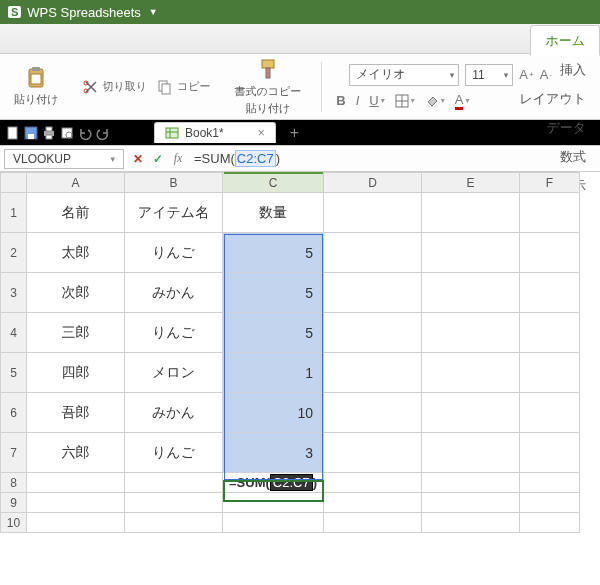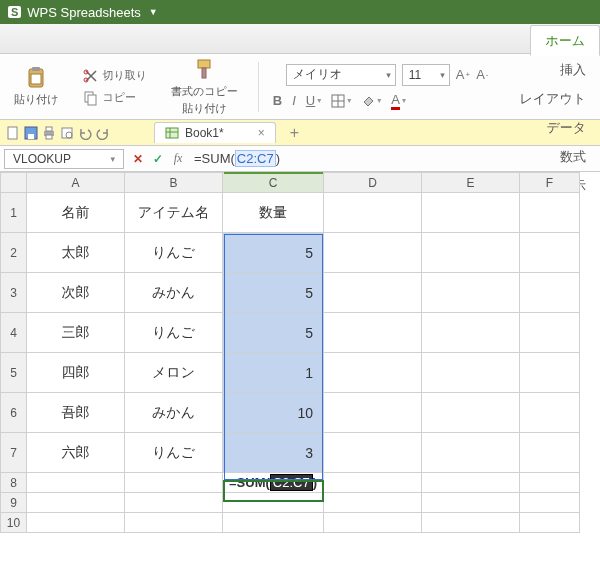--- a/index.html
+++ b/index.html
@@ -10,37 +10,37 @@
   .titlebar .logo { background: #fff; color: #4a7a3a; font-weight: bold; padding: 0 3px; margin-right: 6px; font-size: 11px; border-radius: 2px; }
   .titlebar .drop { margin-left: 8px; font-size: 9px; }
 
   
   .ribbon-tabs { display: flex; background: linear-gradient(#f5f5f5,#e9e9e9); border-bottom: 1px solid #ccc; height: 30px; align-items: flex-end; padding-left: 6px; flex-direction: column; }
   .ribbon-tab { padding: 6px 14px 5px; font-size: 13px; color: #555; cursor: pointer; }
   .ribbon-tab.active { background: #fff; color: #3a8a1a; border: 1px solid #ccc; border-bottom: 1px solid #fff; border-radius: 3px 3px 0 0; position: relative; top: 1px; }
 
   
   .ribbon { background: #fdfdfd; border-bottom: 1px solid #ccc; height: 66px; display: flex; align-items: center; padding: 4px 8px; gap: 14px; }
-  .ribbon-group { display: flex; flex-direction: column; gap: 2px; font-size: 11px; color: #666; }
+  .ribbon-group { display: flex; flex-direction: row; gap: 2px; font-size: 11px; color: #666; }
   .ribbon-btn { display: flex; align-items: center; gap: 4px; padding: 2px 4px; cursor: pointer; }
   .big-btn { display: flex; flex-direction: column; align-items: center; gap: 2px; font-size: 11px; color: #555; cursor: pointer; padding: 2px 6px; }
   .ico { width: 16px; height: 16px; display: inline-block; }
   .ico-lg { width: 24px; height: 24px; }
   .sep { width: 1px; background: #ddd; height: 50px; }
 
   .font-row { display: flex; align-items: center; gap: 6px; margin-left: 13px; }
   .font-sel { border: 1px solid #bbb; background: #fff; height: 22px; padding: 0 18px 0 6px; font-size: 12px; position: relative; min-width: 110px; display: flex; align-items: center; }
   .font-sel.small { min-width: 48px; }
   .font-sel::after { content: "▾"; position: absolute; right: 4px; font-size: 9px; color: #777; }
   .style-row { display: flex; gap: 10px; margin-top: 6px; }
   .style-btn { color: #777; font-size: 13px; cursor: pointer; display: flex; align-items: center; gap: 1px; }
   .dd { font-size: 8px; color: #999; margin-left: 1px; }
 
   
-  .qat { background: #fef9c3; border-bottom: 1px solid #ccc; height: 26px; display: flex; align-items: center; padding: 0 6px; gap: 4px; }
+  .qat { background: #000000; border-bottom: 1px solid #ccc; height: 26px; display: flex; align-items: center; padding: 0 6px; gap: 4px; }
   .qat .ico { width: 14px; height: 14px; color: #888; }
   .doc-tab { margin-left: 40px; display: flex; align-items: center; background: #fff; border: 1px solid #ccc; border-bottom: none; border-radius: 3px 3px 0 0; padding: 3px 10px; gap: 6px; font-size: 12px; }
   .doc-tab .close { color: #888; margin-left: 28px; cursor: pointer; }
   .plus { color: #888; font-size: 16px; margin-left: 10px; cursor: pointer; }
 
   
   .formulabar { display: flex; align-items: center; border-bottom: 1px solid #ccc; height: 26px; background: #fdfdfd; }
   .namebox { width: 120px; border: 1px solid #bbb; height: 20px; margin: 0 4px; background: #fff; display: flex; align-items: center; padding: 0 8px; font-size: 12px; justify-content: space-between; }
   .fb-btn { width: 20px; text-align: center; color: #777; cursor: pointer; }
   .fb-btn.red { color: #c0392b; font-weight: bold; }

